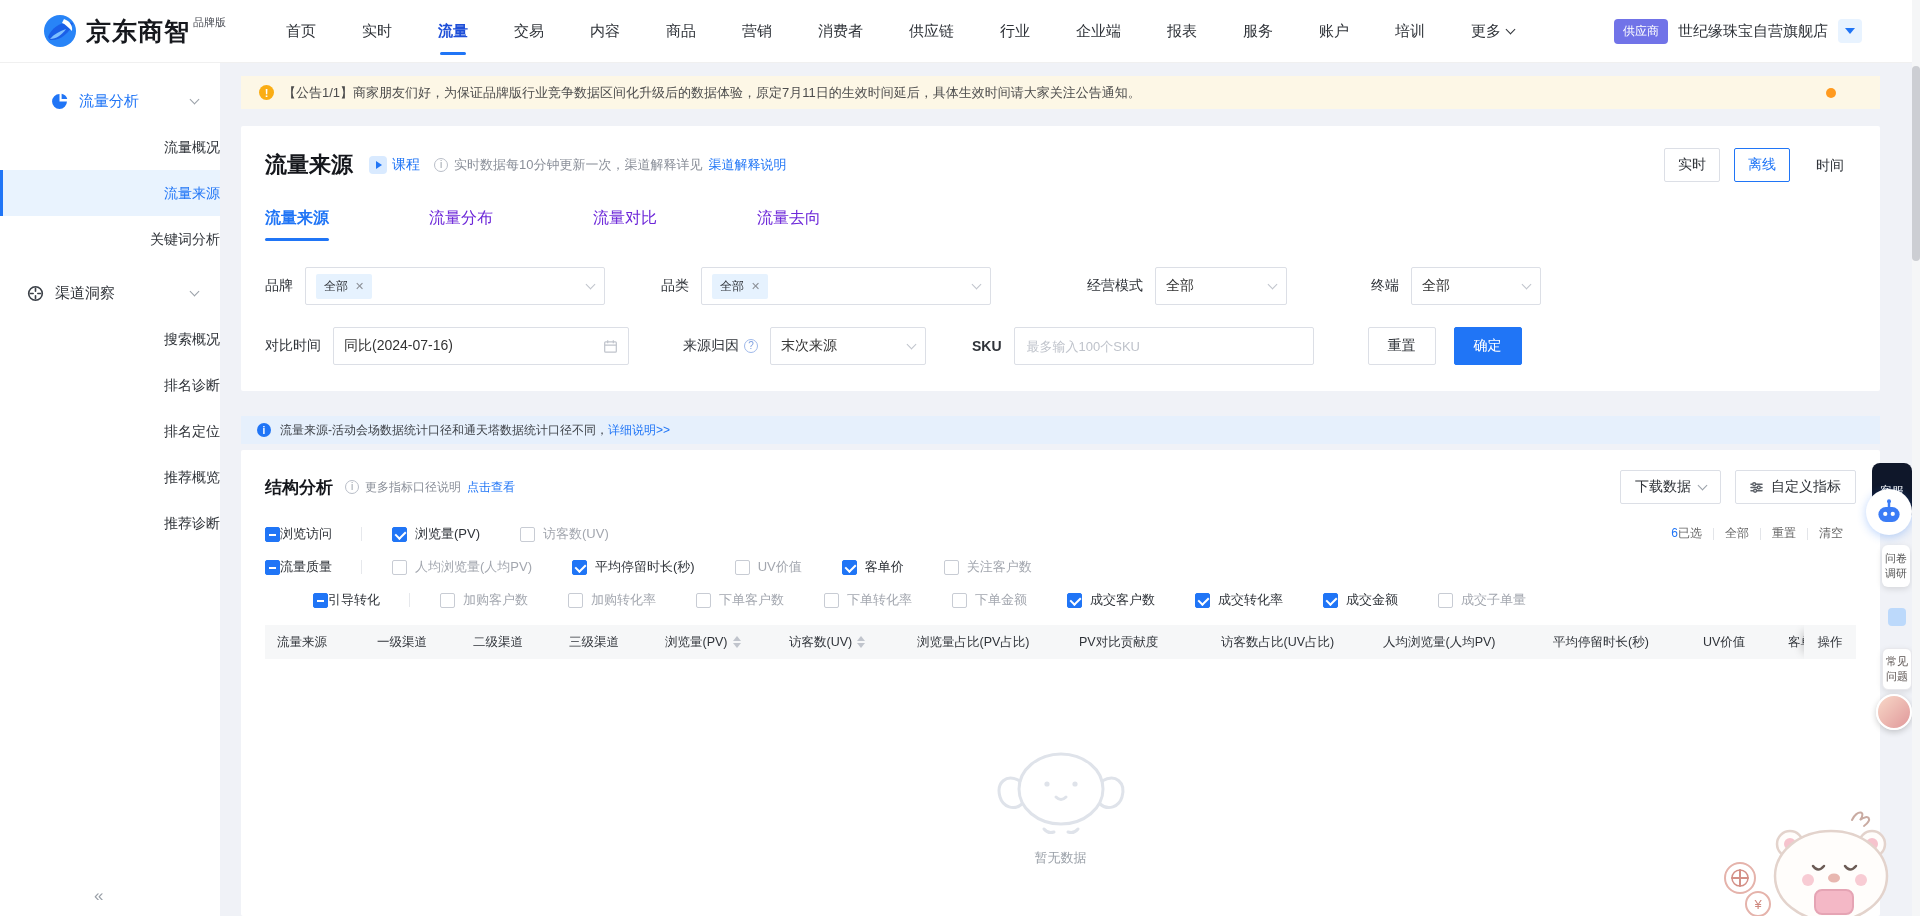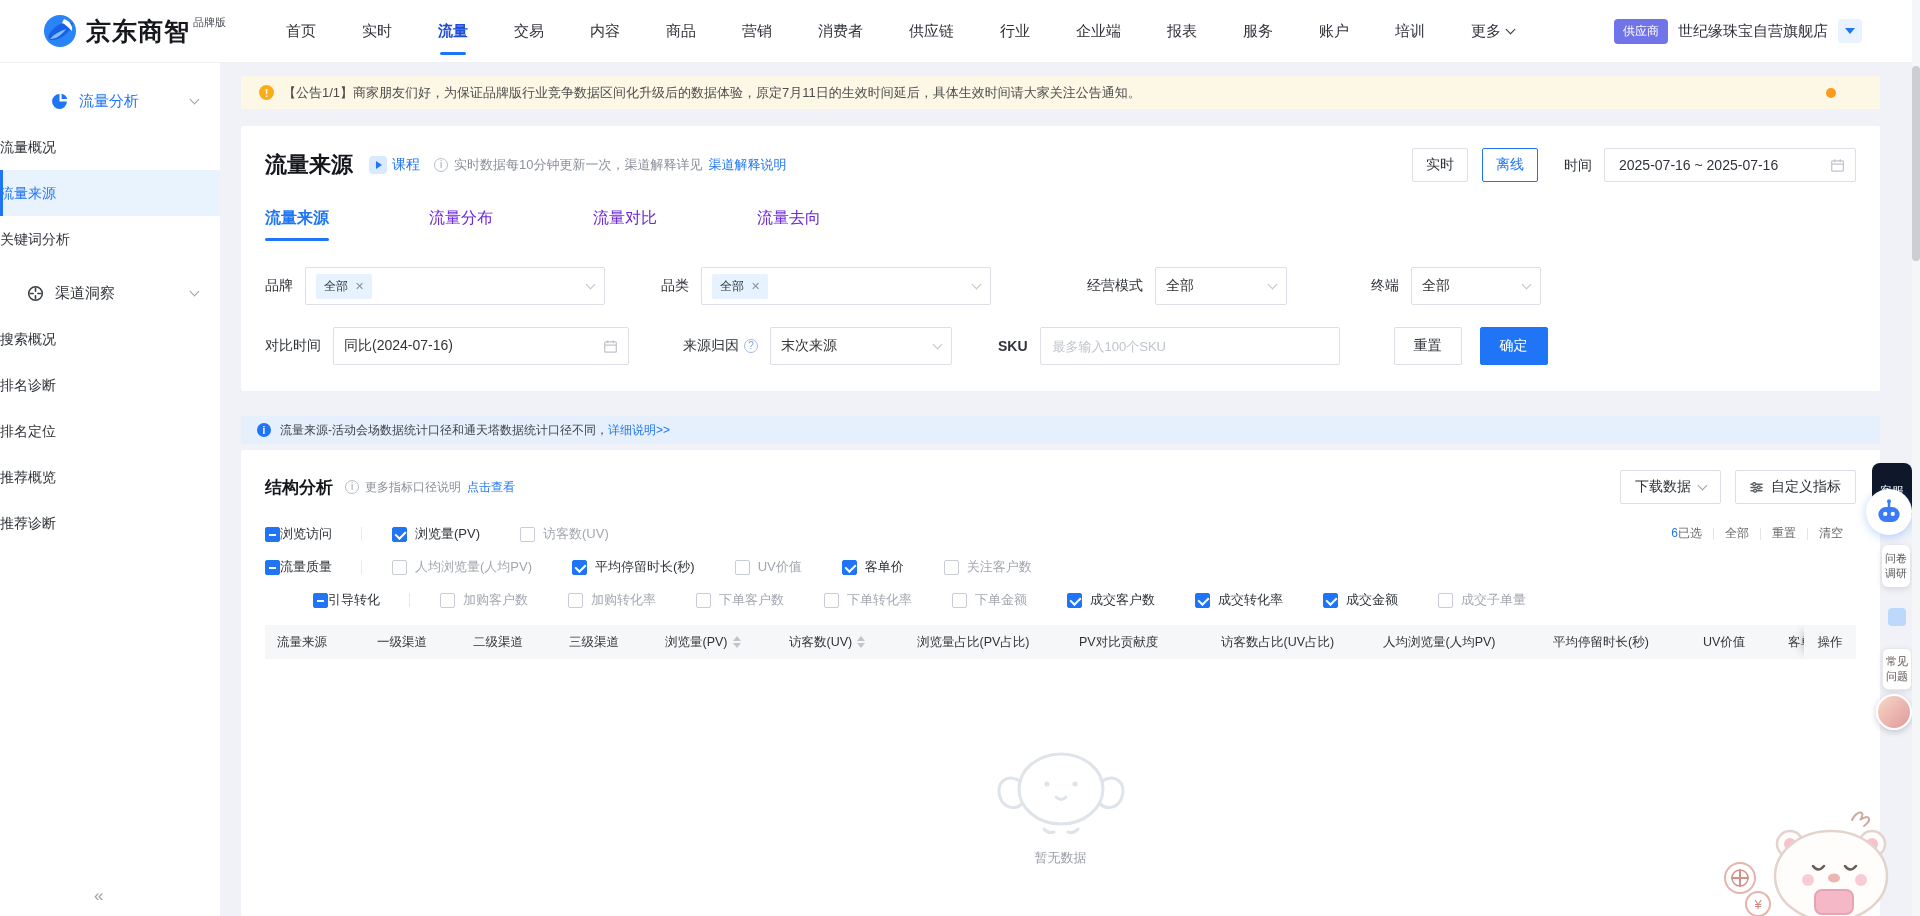--- a/index.html
+++ b/index.html
@@ -32,21 +32,21 @@
   .store-dd { width:24px; height:24px; background:#e8f3ff; border-radius:4px; display:flex; align-items:center; justify-content:center; cursor:pointer; }
   .tri-dn-blue { width:0; height:0; border-left:5px solid transparent; border-right:5px solid transparent; border-top:6px solid #2075f6; }
   
   .sidebar { position:absolute; top:62px; left:0; width:220px; bottom:0; background:#fff; z-index:20; }
   .sb-group { margin-top:8px; }
   .sb-group.first { margin-top:16px; }
   .sb-head { height:46px; display:flex; align-items:center; padding:0 22px 0 26px; font-size:15px; color:#2f3339; cursor:pointer; }
   .sb-head .sb-icon { width:18px; height:18px; margin-right:11px; display:flex; align-items:center; justify-content:center; }
   .sb-head .chevron { margin-left:auto; color:#9aa0a8; }
   .sb-head.active-group { color:#2075f6;margin-left:24px; }
-  .sb-item { height:46px; line-height:46px; font-size:14px; color:#2f3339; cursor:pointer; position:relative; }
+  .sb-item { height:46px; line-height:46px; font-size:14px; color:#2f3339; cursor:pointer; position:relative;text-align:right; }
   .sb-item.active { color:#2075f6; background:#e9f3fe; }
   .sb-item.active::before { content:""; position:absolute; left:0; top:0; bottom:0; width:3px; background:#2075f6; }
   .collapse { position:absolute; bottom:10px; left:94px; color:#9aa0a8; font-size:17px; cursor:pointer; }
   
   .main { position:absolute; left:220px; top:62px; right:0; bottom:0; padding:14px 40px 0 21px;
           display:flex; flex-direction:column; overflow:hidden; }
   .notice { height:33px; background:#fdf7e6; display:flex; align-items:center; padding:0 18px; font-size:13px; color:#4c4c4c; flex:none; }
   .notice-icon { width:15px; height:15px; border-radius:50%; background:#faad14; color:#fff; font-size:11px; font-weight:700;
                  display:flex; align-items:center; justify-content:center; margin-right:9px; flex:none; }
   .notice-horn { margin-left:auto; margin-right:26px; width:10px; height:10px; border-radius:50%; background:#ff9a1f; cursor:pointer; flex:none; }
@@ -241,29 +241,20 @@
       <span class="subtitle">
         <i class="i-icon">i</i>
         <span>实时数据每10分钟更新一次，渠道解释详见</span>
           <span class="link">渠道解释说明</span>
       </span>
       <span class="mode-group">
         <span class="mode-btn">实时</span>
         <span class="mode-btn selected">离线</span>
       </span>
       <span class="time-label">时间</span>
-      <span class="date-box">
-        <span>2025-07-16 ~ 2025-07-16</span>
-        <span class="cal-icon">
-          <svg width="15" height="15" viewBox="0 0 16 16" fill="none" stroke="#c0c4cc" stroke-width="1.3">
-            <rect x="1.8" y="3" width="12.4" height="11" rx="1"></rect>
-            <path d="M1.8 6.6h12.4 M5 1.4v3 M11 1.4v3"></path>
-          </svg>
-        </span>
-      </span>
     </div>
 
     <div class="tabs">
       <span class="tab active">流量来源</span>
       <span class="tab">流量分布</span>
       <span class="tab">流量对比</span>
       <span class="tab">流量去向</span>
     </div>
 
     <div class="filters">
@@ -301,21 +292,21 @@
         <span style="font-size:14px;">同比(2024-07-16)</span>
         <span class="cal-icon">
           <svg width="15" height="15" viewBox="0 0 16 16" fill="none" stroke="#c0c4cc" stroke-width="1.3">
             <rect x="1.8" y="3" width="12.4" height="11" rx="1"></rect>
             <path d="M1.8 6.6h12.4 M5 1.4v3 M11 1.4v3"></path>
           </svg>
         </span>
       </span>
       <span class="f-label" style="margin-left:54px;margin-right:0;">来源归因</span>
       <i class="q-icon">?</i>
-      <span class="select" style="width:182px;margin-left:12px;text-align:right;">
+      <span class="select" style="width:156px;margin-left:12px;text-align:right;">
         <span style="font-size:14px;">末次来源</span>
         <i class="chevron sel-chev"></i>
       </span>
       <span class="f-label" style="margin-left:46px;font-weight:600;">SKU</span>
       <input class="sku-input" placeholder="最多输入100个SKU" style="">
       <span class="btn btn-plain" style="margin-left:54px;">重置</span>
       <span class="btn btn-primary" style="margin-left:18px;">确定</span>
     </div>
   </div>
 

